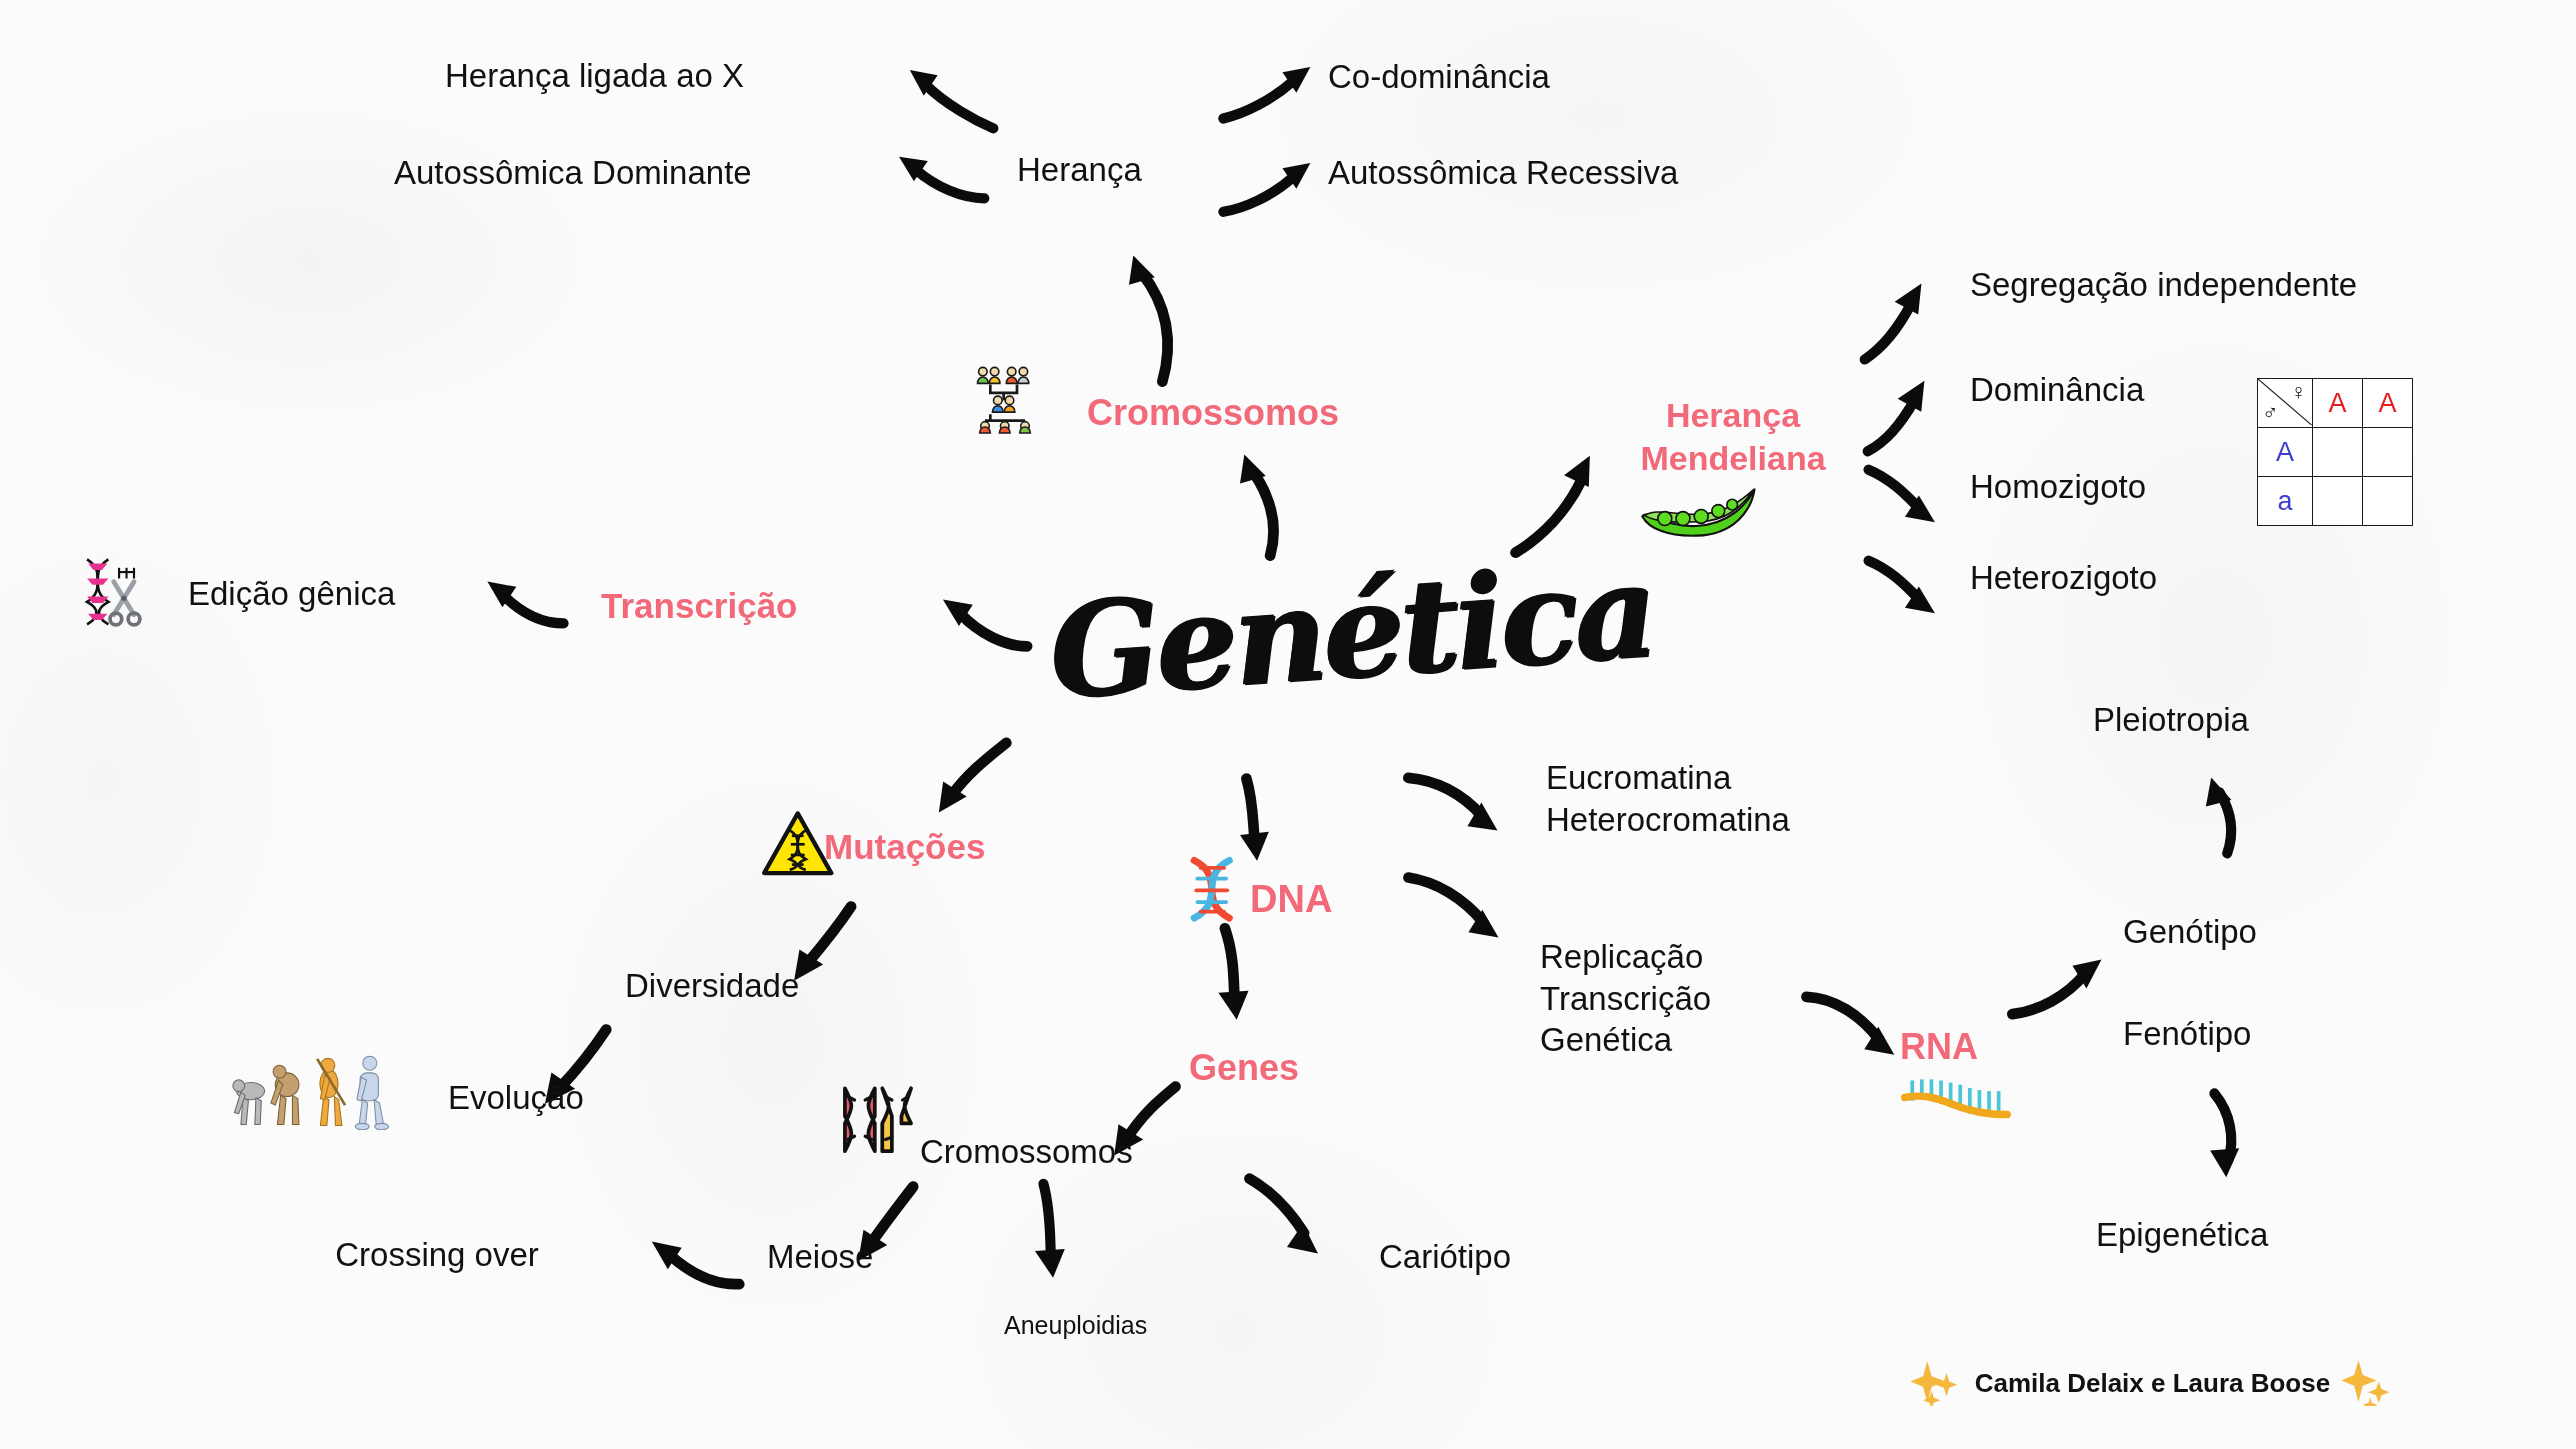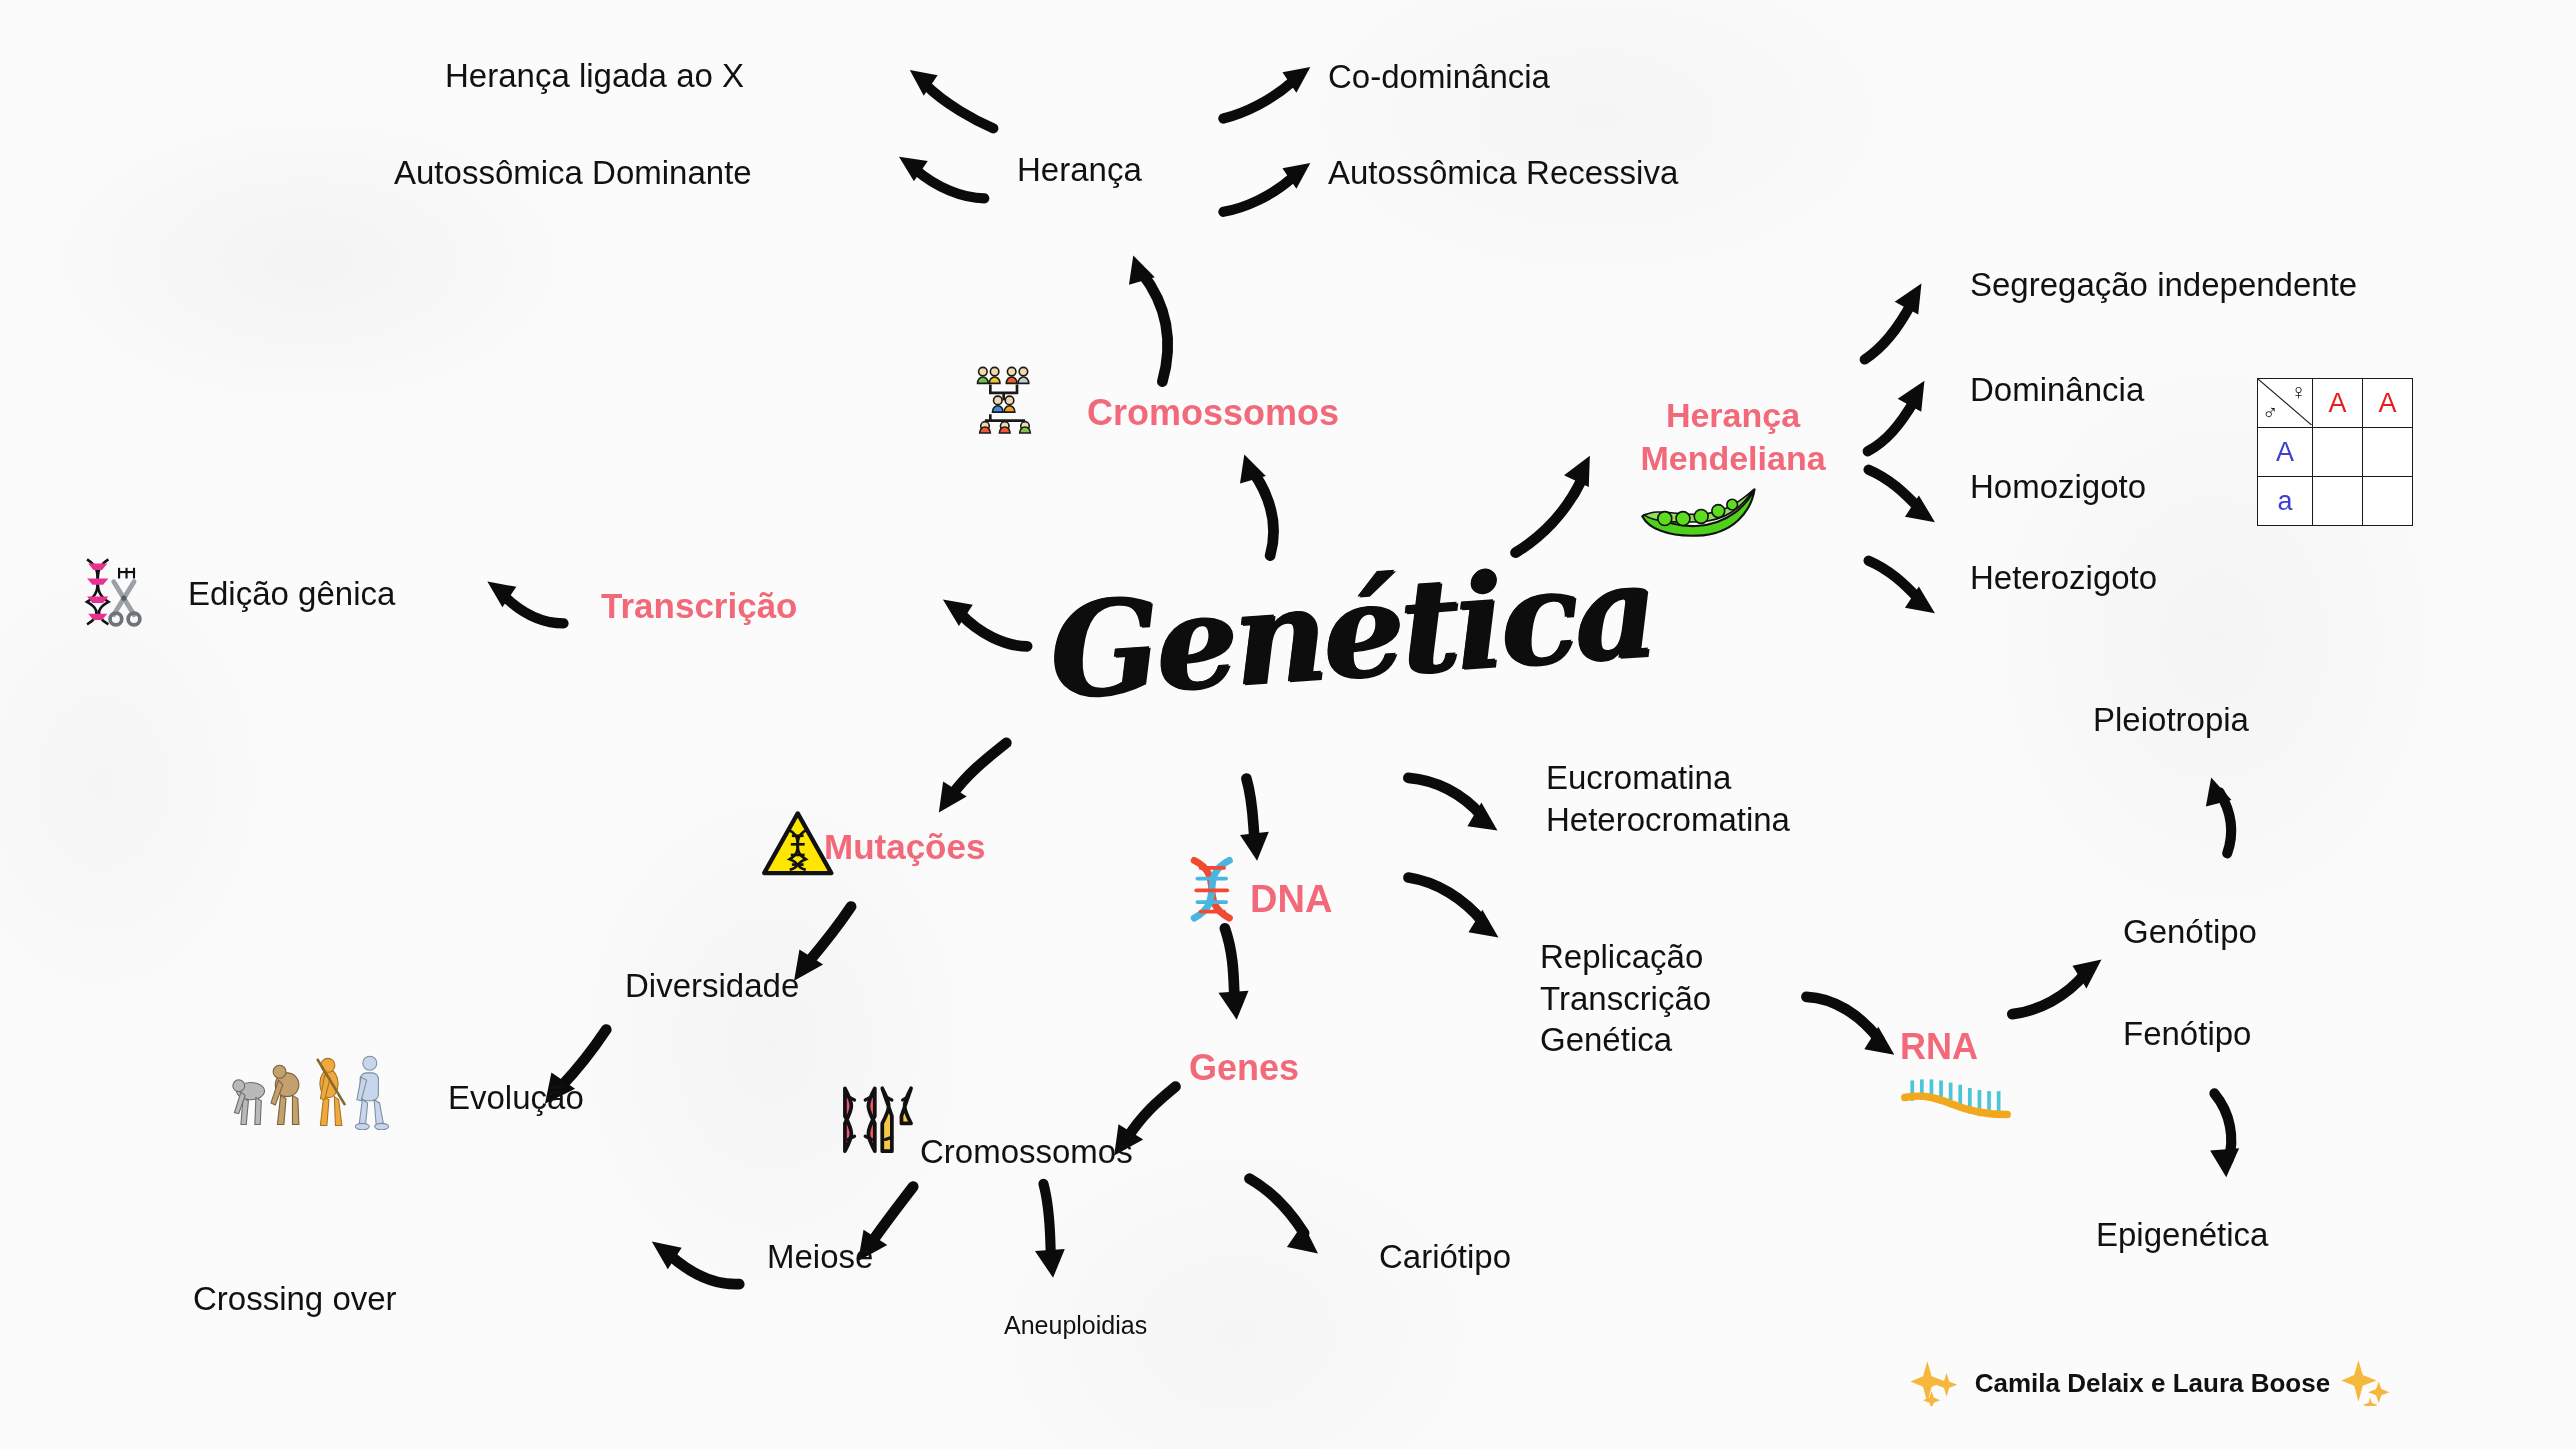--- a/index.html
+++ b/index.html
@@ -526,21 +526,21 @@
 <div class="node lbl-black" style="left:1004px;top:1312px;font-size:25px;">Aneuploidias</div>
 <div class="node lbl-black" style="left:1366px;top:1240px;font-size:33px;margin-left:13px;">Cariótipo</div>
 
 <div class="arrow" style="left:644px;top:1234px;">
   <svg width="102" height="64" viewBox="0 0 190 120">
     <path d="M178 94 C132 96 86 74 46 38" stroke="#0b0b0b" stroke-width="20" fill="none" stroke-linecap="round"></path>
     <path d="M14 14 L70 26 L44 66 Z" fill="#0b0b0b"></path>
   </svg>
 </div>
 
-<div class="stack lbl-black" style="left:193px;top:1234px;font-size:33px;width:472px;margin-top:44px;">
+<div class="stack lbl-black" style="left:201px;top:1234px;font-size:33px;text-align:center;width:472px;">
   <div>Crossing over</div>
 </div>
 
 <div id="credits" style="left:1911px;top:1358px;">
   <span>
     <svg width="54" height="48" viewBox="0 0 100 90">
       <path d="M30 6 L38 34 L64 44 L38 54 L30 84 L22 54 L-2 44 L22 34 Z" fill="#f5b73c"></path>
       <path d="M66 28 L71 44 L86 50 L71 56 L66 72 L61 56 L46 50 L61 44 Z" fill="#f5b73c"></path>
       <path d="M38 62 L42 74 L54 79 L42 84 L38 96 L34 84 L22 79 L34 74 Z" fill="#f5b73c"></path>
     </svg>

